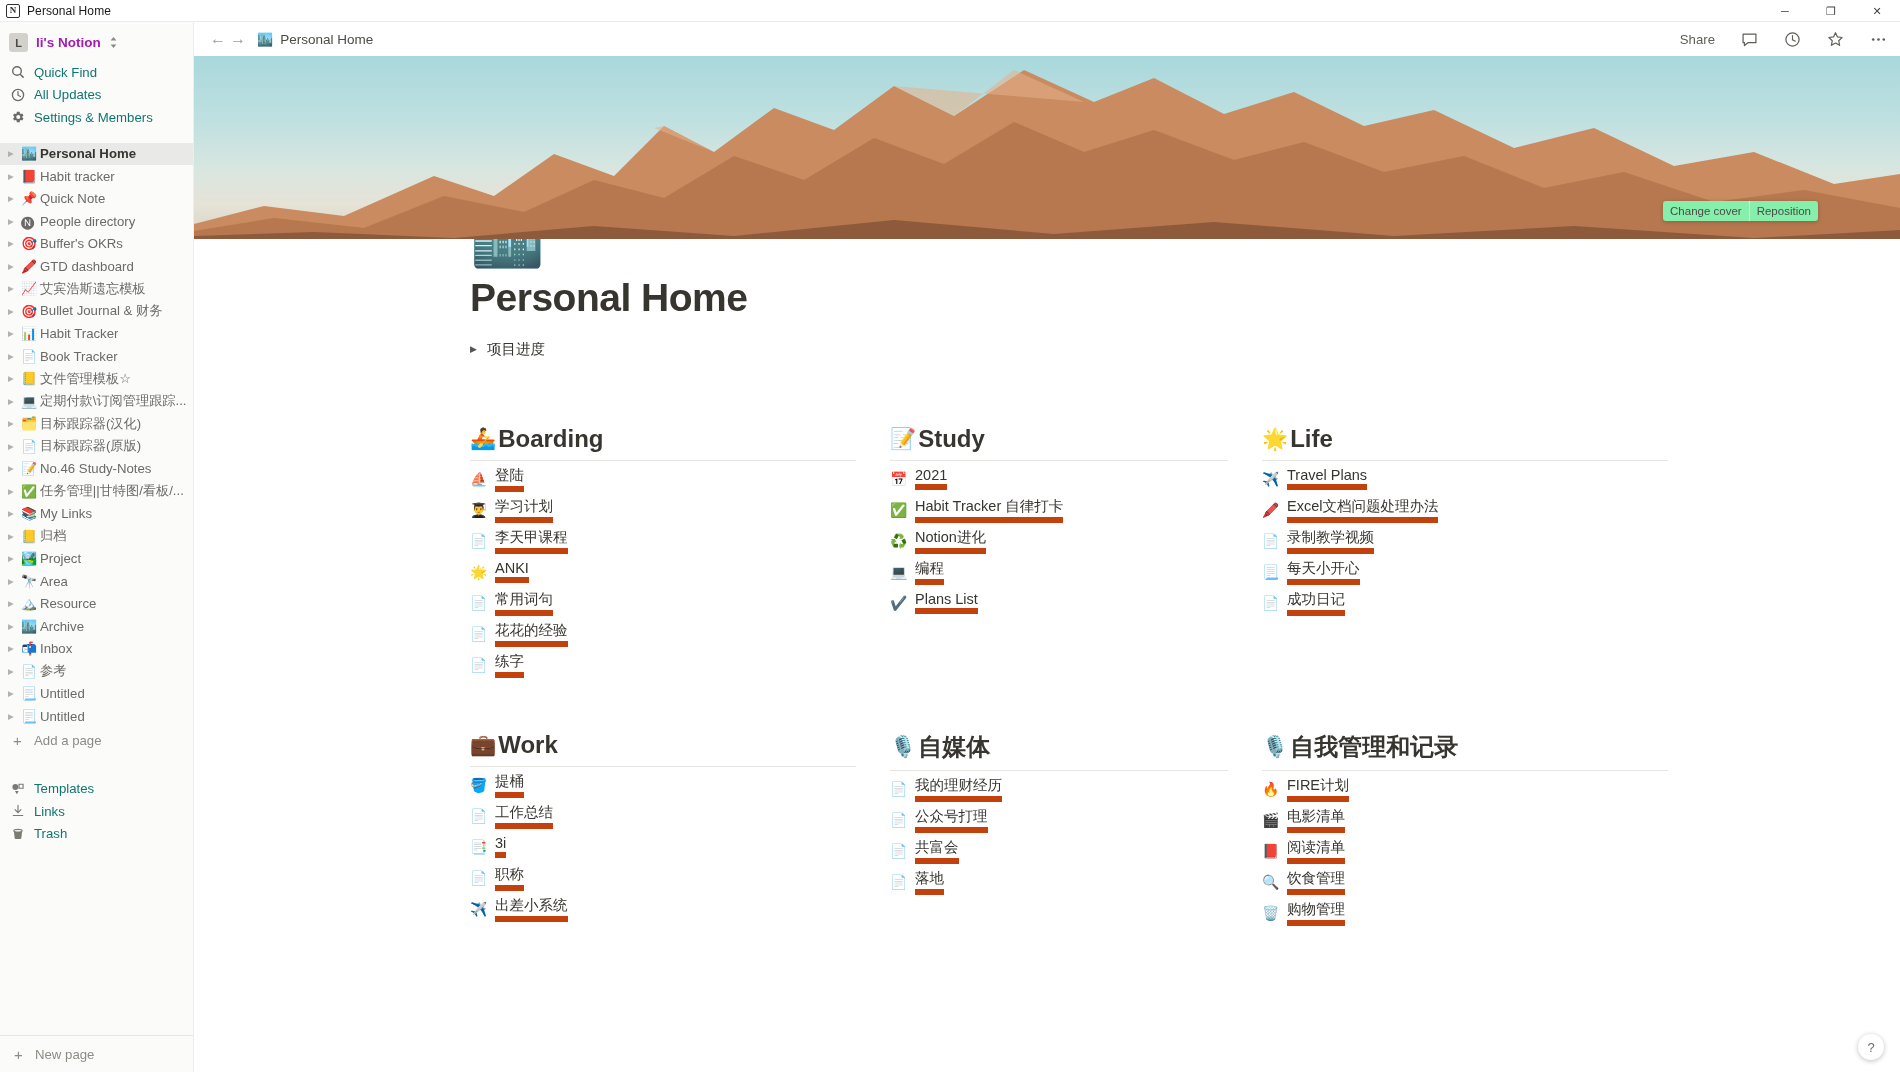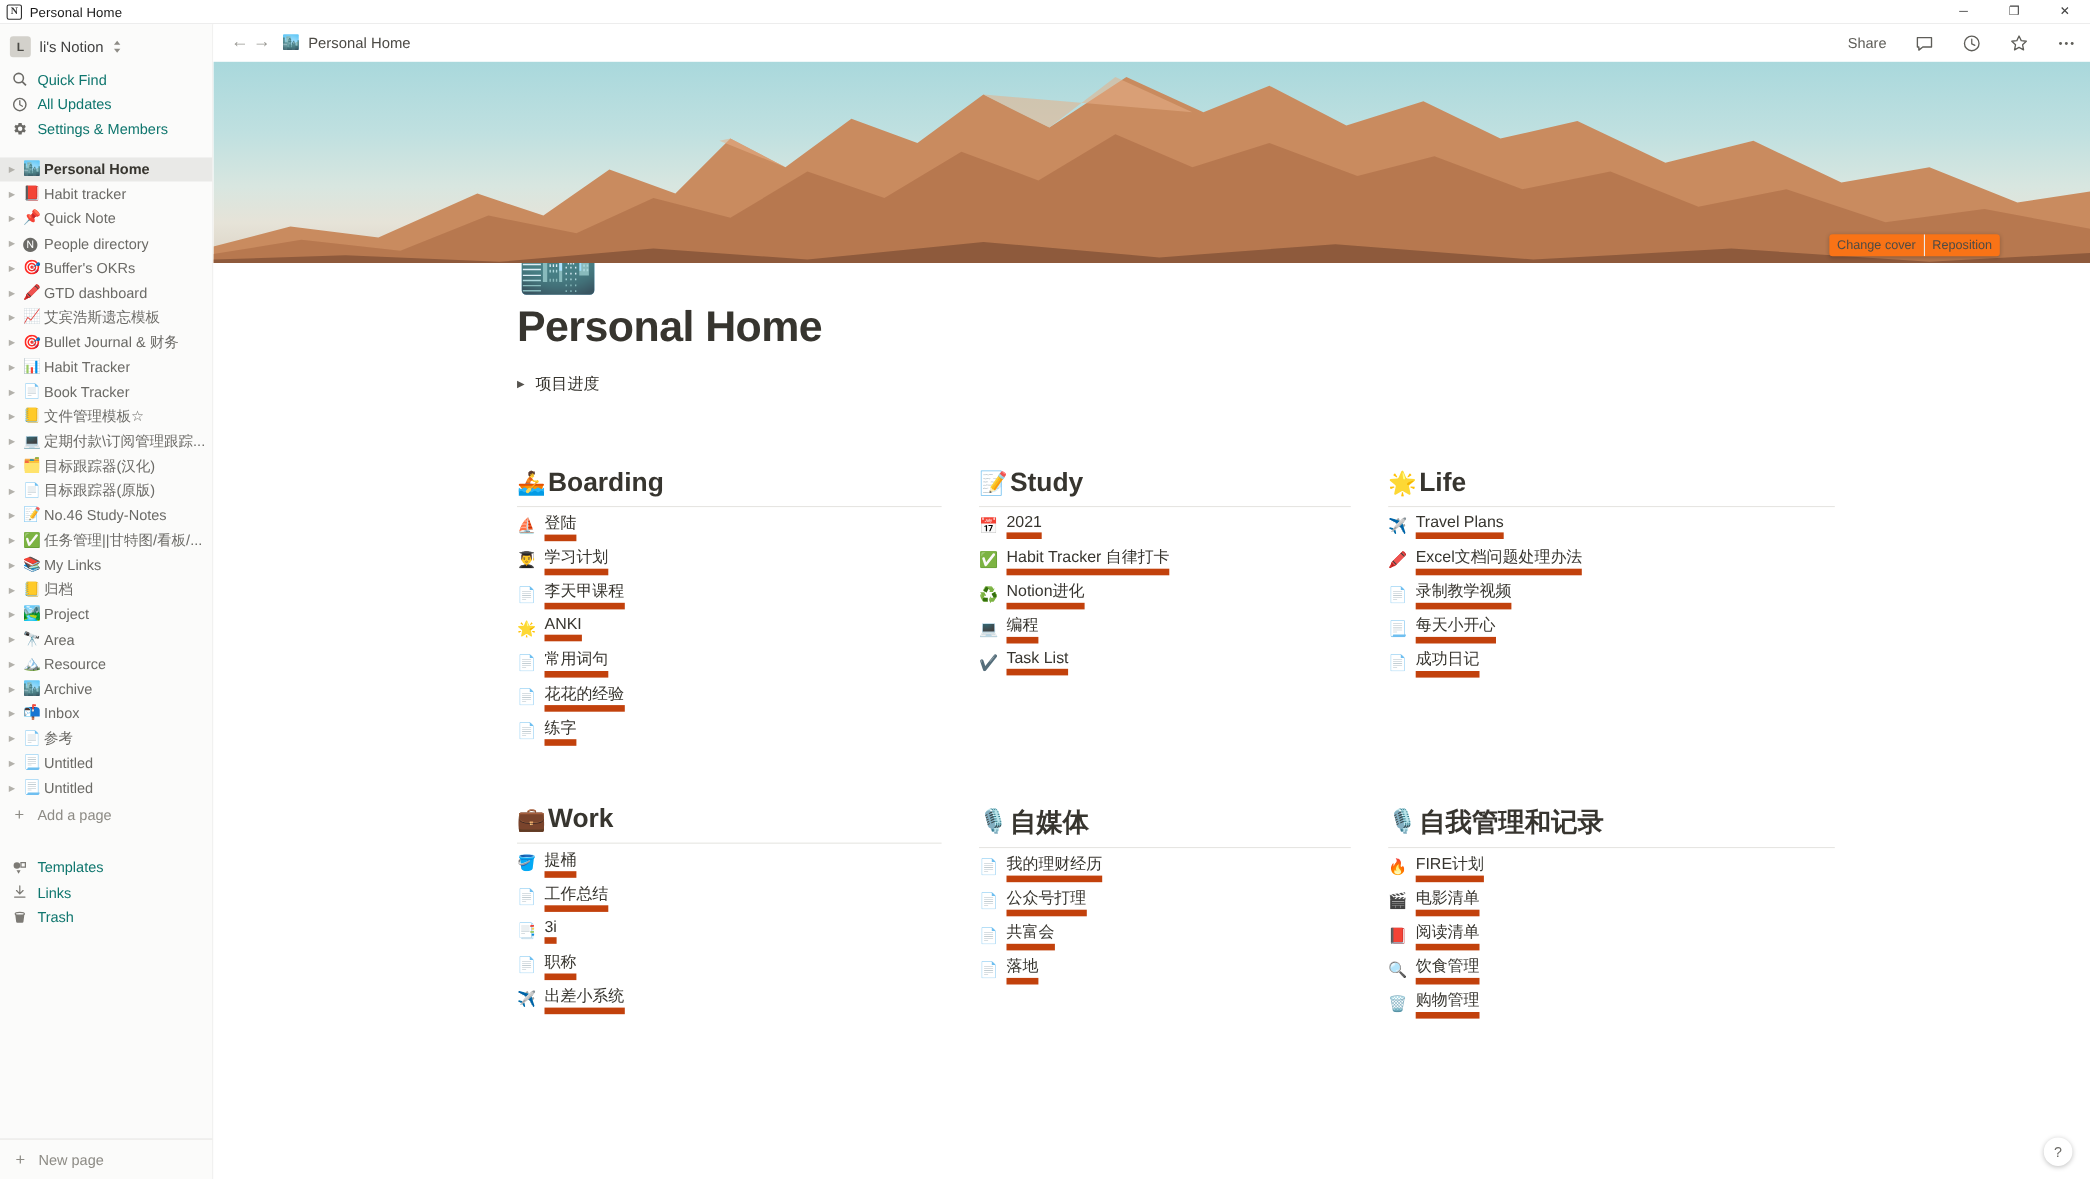--- a/index.html
+++ b/index.html
@@ -48,21 +48,21 @@
   }
   .workspace {
     display: flex; align-items: center; gap: 8px;
     height: 33px; padding: 0 9px; margin-top: 4px;
   }
   .ws-avatar {
     width: 19px; height: 19px; border-radius: 3px; background: #d3d1cb;
     color: #4b4a46; font-size: 11px; font-weight: bold;
     display: flex; align-items: center; justify-content: center;
   }
-  .ws-name { font-size: 13.5px; font-weight: 400; color: #404040; }
+  .ws-name { font-size: 13.5px; font-weight: 700; color: #a21caf; }
   .ws-chevrons { font-size: 9px; color: #8d8b85; line-height: 0.9; display:flex; flex-direction:column; }
 
   .nav-top { padding-top: 2px; }
   .nav-item {
     display: flex; align-items: center; gap: 9px;
     height: 22.5px; padding: 0 10px;
     color: #0f766e; font-size: 13.2px; white-space: nowrap;
   }
   .nav-ic { width: 15px; height: 15px; flex: 0 0 15px; display:flex; align-items:center; justify-content:center; }
   .nav-ic svg { display:block; }
@@ -108,22 +108,22 @@
   .tr-ic svg { display:block; }
 
   
   .cover { position: relative; height: 183px; flex: 0 0 183px; overflow: hidden; }
   .cover-sky {
     position:absolute; inset:0;
     background: linear-gradient(to bottom, #a9d8dc 0%, #bfe0e0 35%, #d8e6e0 62%, #e6e3d8 80%, #dcd3c4 100%);
   }
   .mtn { position:absolute; bottom:0; left:0; width:100%; height:100%; }
   .cover-actions {
-    position: absolute; right: 82px; bottom: 6px;
-    display: flex; background: #f97316; border-radius: 3px;
+    position: absolute; right: 82px; bottom: 18px;
+    display: flex; background: #86efac; border-radius: 3px;
     box-shadow: 0 1px 4px rgba(0,0,0,.22); overflow: hidden;
   }
   .cover-actions div { font-size: 11.5px; color: #4d4b46; padding: 4px 7px; }
   .cover-actions div + div { border-left: 1px solid #eaeaea; }
 
   
   .page { flex: 1 1 auto; overflow: hidden; position: relative; }
   .page-inner { padding-left: 276px; padding-right: 60px; }
 
   .page-emoji {
@@ -518,21 +518,21 @@
                 <div class="link-row">
                   <span class="link-emoji">♻️</span>
                   <span class="link-text">Notion进化</span>
                 </div>
                 <div class="link-row">
                   <span class="link-emoji">💻</span>
                   <span class="link-text">编程</span>
                 </div>
                 <div class="link-row">
                   <span class="link-emoji">✔️</span>
-                  <span class="link-text">Task List</span>
+                  <span class="link-text">Plans List</span>
                 </div>
               </div>
               <div class="col col-3">
                 <div class="col-rule">
                   <div class="col-head">
                     <span class="hemoji">🌟</span>
                     <span>Life</span>
                   </div>
                 </div>
                 <div class="link-row">

